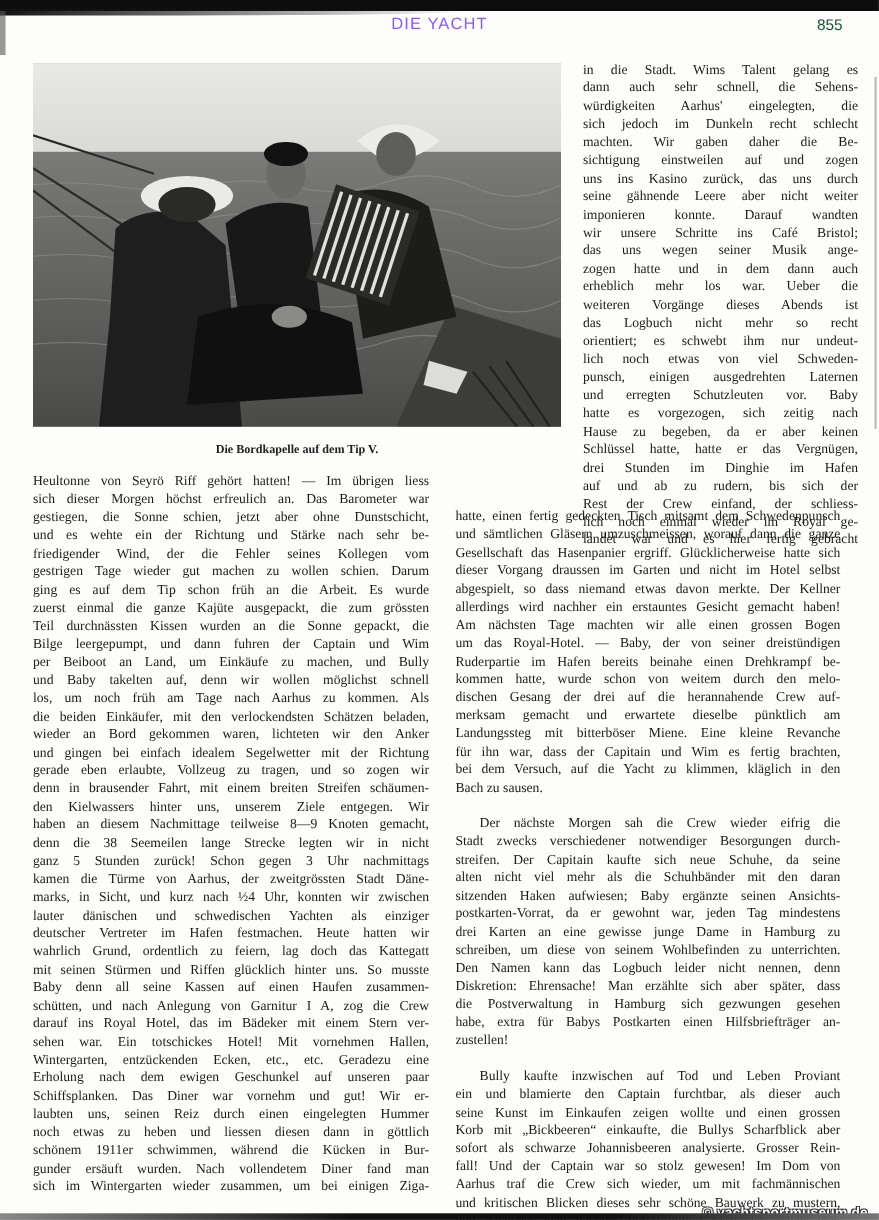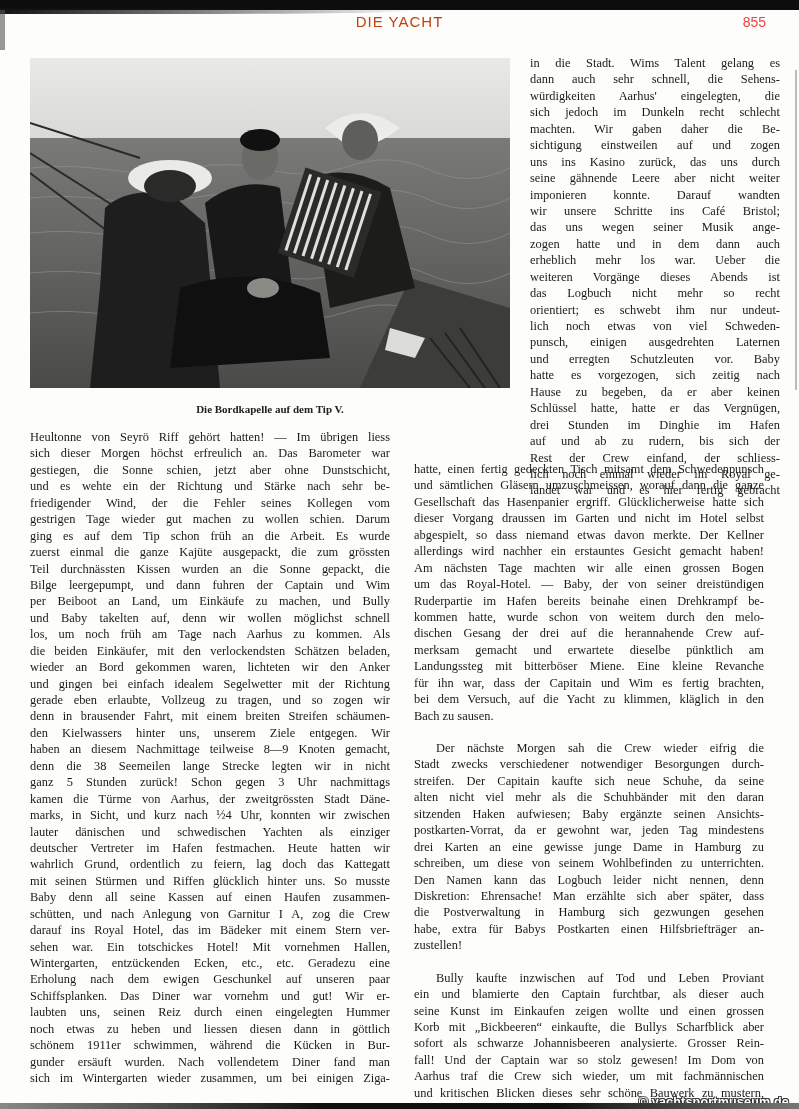--- a/index.html
+++ b/index.html
@@ -11,26 +11,26 @@
   }
   .topbar { position: absolute; left: 0; top: 0; width: 799px; height: 10px; background: #0d0d0d; }
   .topbar::after { content: ""; position: absolute; left: 0; top: 8px; width: 420px; height: 6px; background: linear-gradient(90deg,#111 0%, rgba(17,17,17,0.0) 100%); border-radius: 0 0 60% 0; }
   .leftbar { position: absolute; left: 0; top: 10px; width: 5px; height: 40px; background: #555; opacity: .6; }
   .bottombar { position: absolute; left: 0; bottom: 0; width: 799px; height: 6px; background: linear-gradient(90deg,#888 0%, #111 40%, #111 70%, #777 100%); }
   .rightedge { position: absolute; right: 2px; top: 70px; width: 2px; height: 320px; background: #bbb; }
 
   .header-title {
     position: absolute; left: 0; width: 799px; top: 13px; text-align: center;
     font-family: "Liberation Sans", "DejaVu Sans", sans-serif;
-    font-size: 15px; letter-spacing: 1px; color: #c2410c;
+    font-size: 15px; letter-spacing: 1px; color: #8b5cf6;
   }
   .page-number {
     position: absolute; right: 33px; top: 14px;
     font-family: "Liberation Sans", "DejaVu Sans", sans-serif;
-    font-size: 14px; color: #ef4444;
+    font-size: 14px; color: #14532d;
   }
 
   .photo {
     position: absolute; left: 30px; top: 58px; width: 480px; height: 330px;
     background: #6e6e6e; overflow: hidden;
   }
   .photo svg { display: block; }
   .caption {
     position: absolute; left: 30px; width: 480px; top: 403px; text-align: center;
     font-size: 11px; font-weight: bold; color: #222;

